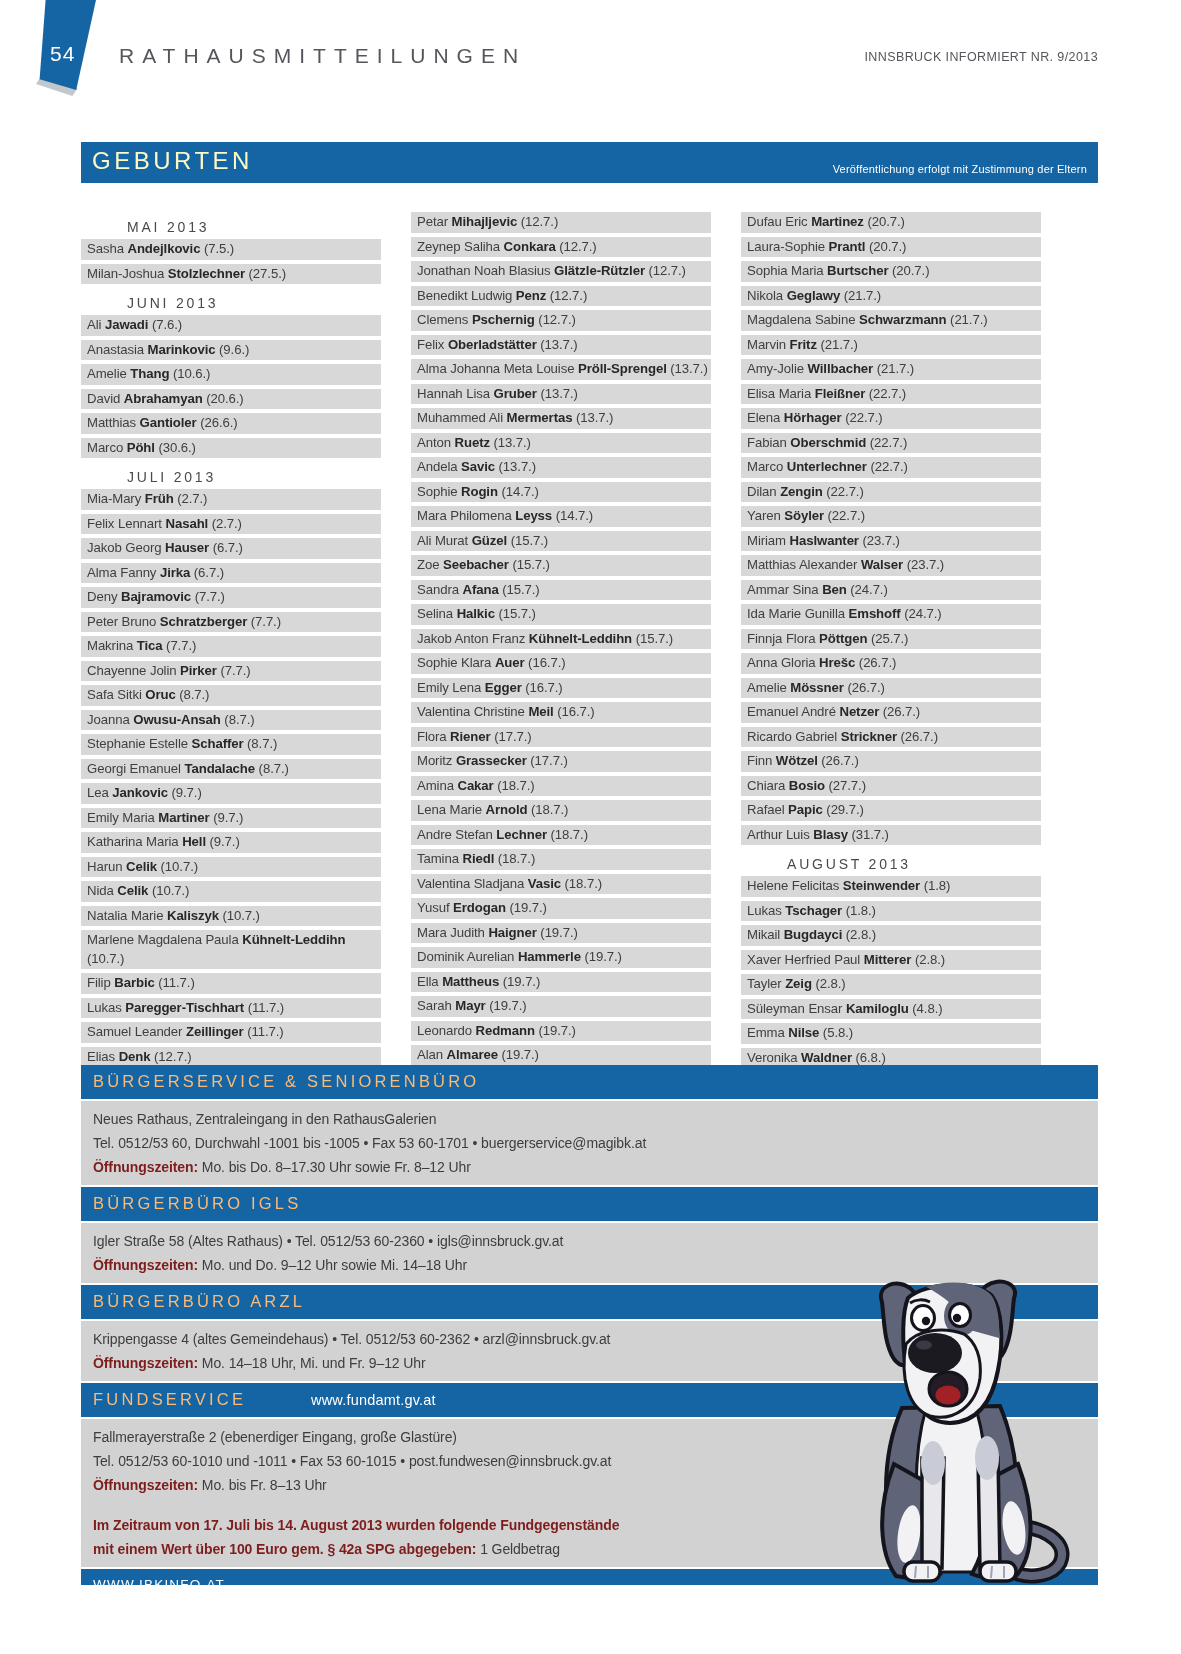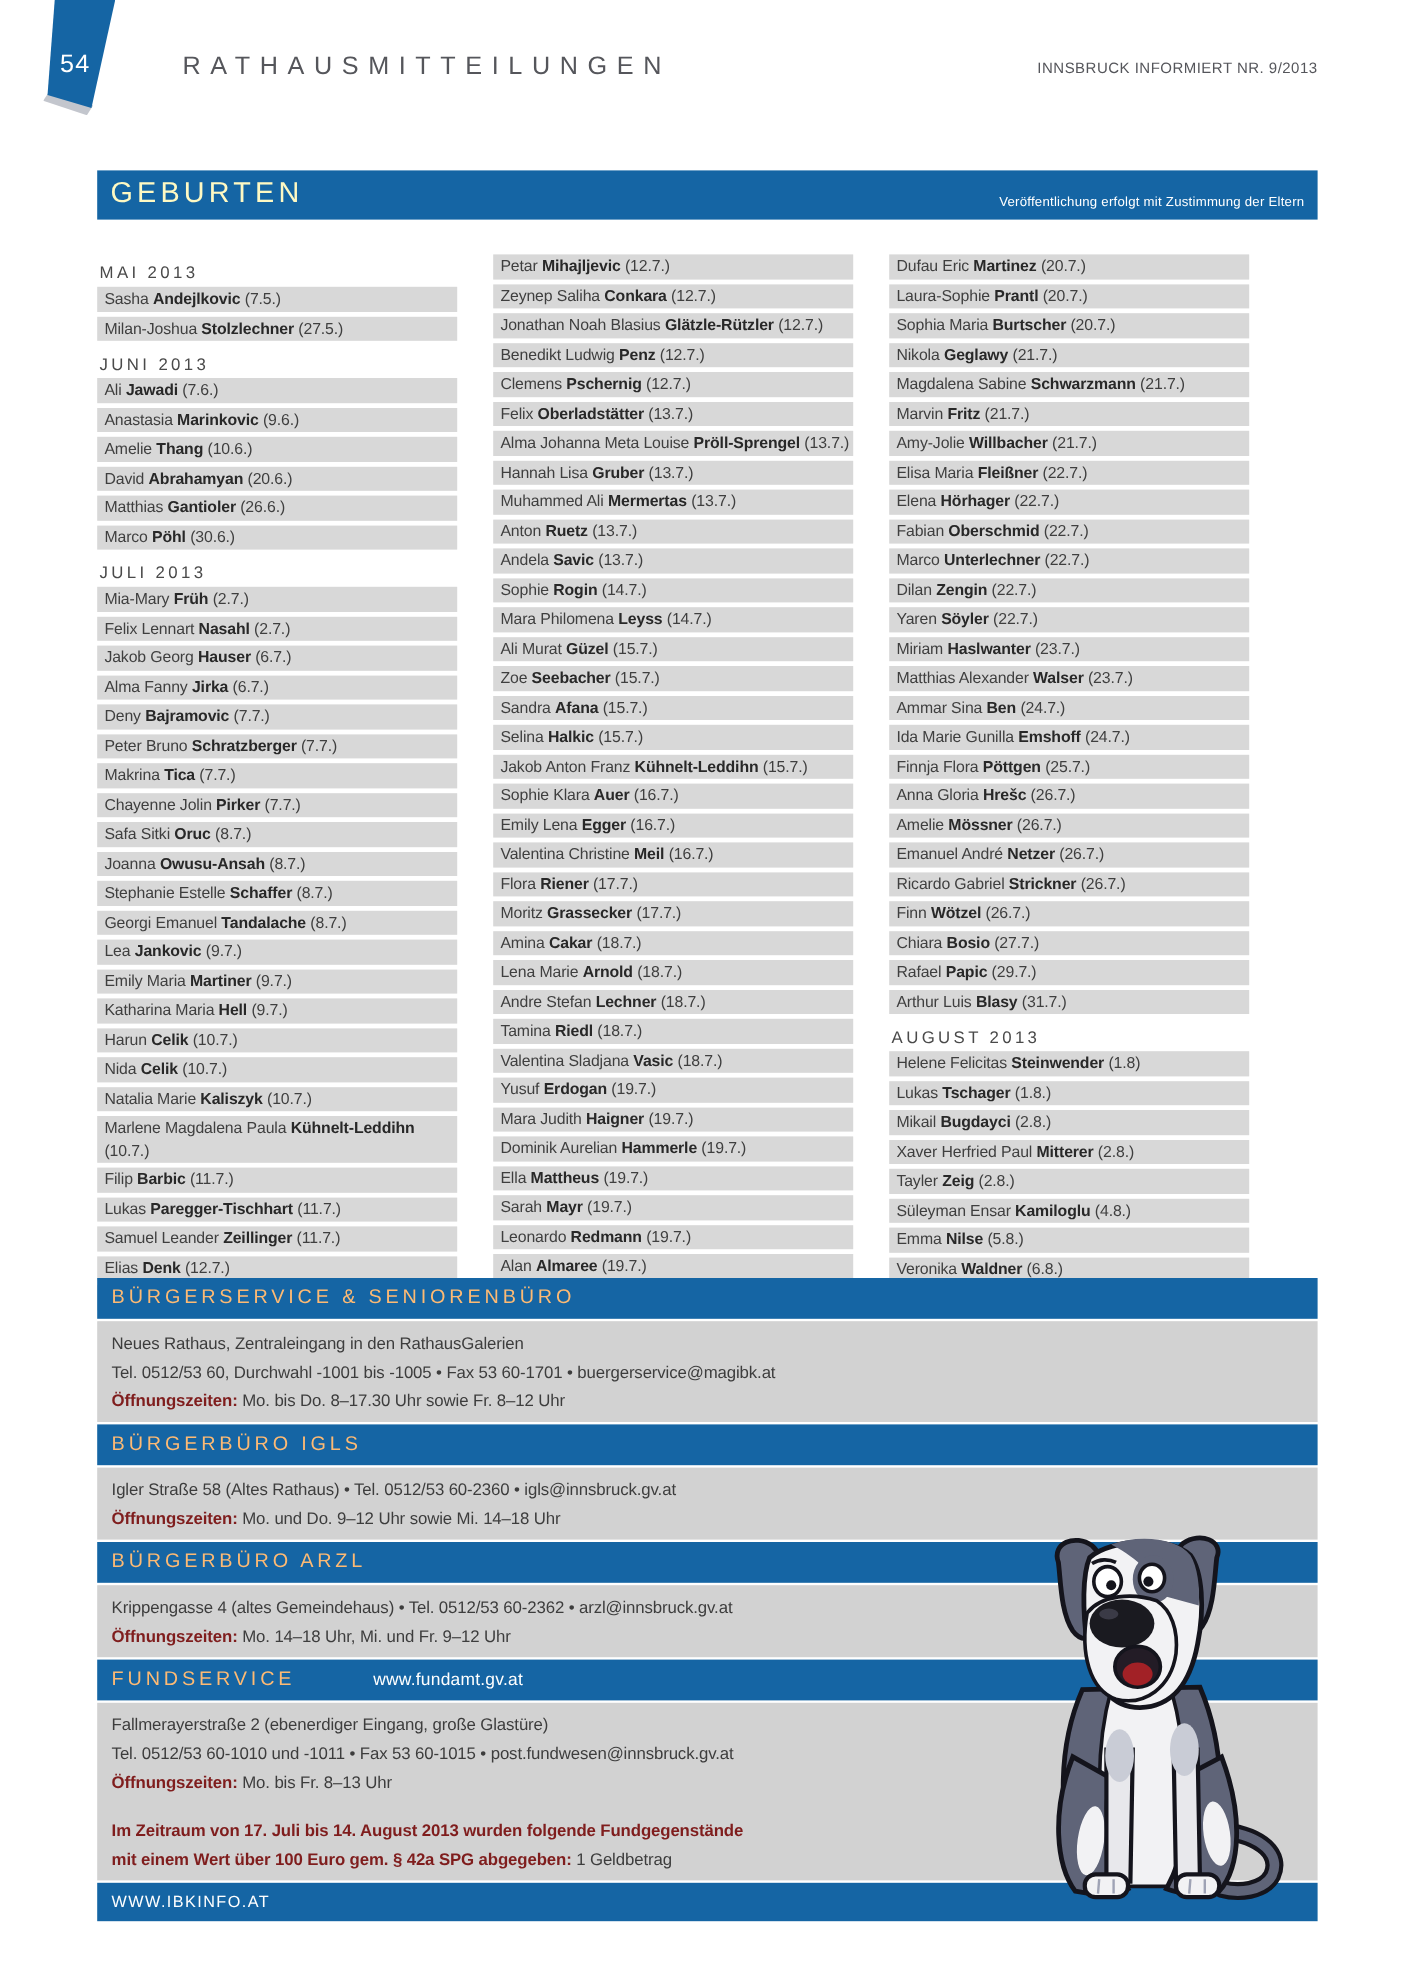--- a/index.html
+++ b/index.html
@@ -4,44 +4,44 @@
 <style>
   html,body{margin:0;padding:0;background:#fff;}
   .page{position:relative;width:1181px;height:1654px;background:#fff;overflow:hidden;
         font-family:"Liberation Sans",sans-serif;color:#3f3f3f;}
   
   .page-badge{position:absolute;left:36px;top:0;width:60px;height:90px;background:var(--blue);
               clip-path:polygon(16% 0,100% 0,67% 100%,6% 88%);z-index:2;}
   .page-badge .num{position:absolute;left:14px;top:42px;color:#fff;font-size:21px;letter-spacing:1px;}
   .badge-shadow{position:absolute;left:36px;top:76px;width:52px;height:20px;background:#c3c6cd;
               clip-path:polygon(10% 0,80% 60%,70% 100%,0 40%);z-index:1;}
-  .masthead-title{position:absolute;left:119px;top:44px;font-size:21px;letter-spacing:8px;color:#55565b;margin-left:33px;}
+  .masthead-title{position:absolute;left:119px;top:44px;font-size:21px;letter-spacing:8px;color:#55565b;}
   .masthead-issue{position:absolute;right:83px;top:50px;font-size:12.5px;letter-spacing:.4px;color:#55565b;}
   
   .geburten-bar{position:absolute;left:81px;top:142px;width:1017px;height:41px;background:var(--blue);}
   .geburten-bar .t{position:absolute;left:11px;top:5px;color:#fef9c3;font-size:24px;letter-spacing:3.5px;font-weight:400;}
   .geburten-bar .note{position:absolute;right:11px;bottom:8px;color:#fff;font-size:11px;letter-spacing:.2px;}
   
   .cols{position:absolute;left:81px;top:212px;width:960px;display:flex;gap:30px;}
   .col{width:300px;flex:0 0 300px;}
-  .month{padding:7px 0 4px 2px;font-size:14px;letter-spacing:2.8px;color:#4a4a4a;}
+  .month{padding:7px 0 4px 2px;font-size:14px;letter-spacing:2.8px;color:#4a4a4a;margin-left:44px;}
   .row{background:var(--rowgray);margin-bottom:4px;padding:1px 4px 1px 6px;line-height:18.5px;
        font-size:13.2px;letter-spacing:-.1px;white-space:nowrap;color:#3f3f3f;}
   .row.wrap{white-space:normal;}
   .row .sn{font-weight:700;color:#282828;}
   
   .services{position:absolute;left:81px;top:1063px;width:1017px;}
   .svc-bar{position:relative;height:34px;background:var(--blue);margin:2px 0;}
   .svc-title{position:absolute;left:12px;top:7px;color:#fdba74;font-size:16.5px;letter-spacing:3.2px;}
   .svc-suffix{position:absolute;left:230px;top:9px;color:#fff;font-size:14.5px;letter-spacing:.2px;}
   .svc-body{background:var(--bodygray);padding:6px 0 6px 12px;}
   .svc-line{font-size:14px;line-height:24px;color:#3d3d3d;letter-spacing:-.1px;}
   .svc-line .b{font-weight:700;color:#7f1d1d;}
   .svc-line.gap{height:16px;}
-  .footer-bar{position:relative;height:32px;background:var(--blue);margin-top:2px;}
+  .footer-bar{position:relative;height:16px;background:var(--blue);margin-top:2px;}
   .footer-bar .t{position:absolute;left:12px;top:8px;color:#fff;font-size:13.5px;letter-spacing:1.2px;}
   
   .dog{position:absolute;left:830px;top:1258px;width:240px;height:328px;z-index:5;}
 </style>
 </head>
 <body>
 
 <div class="page" style="--blue: #1565a4; --rowgray: #d8d8d8; --bodygray: #d2d2d2;">
 
   <div class="page-badge">

